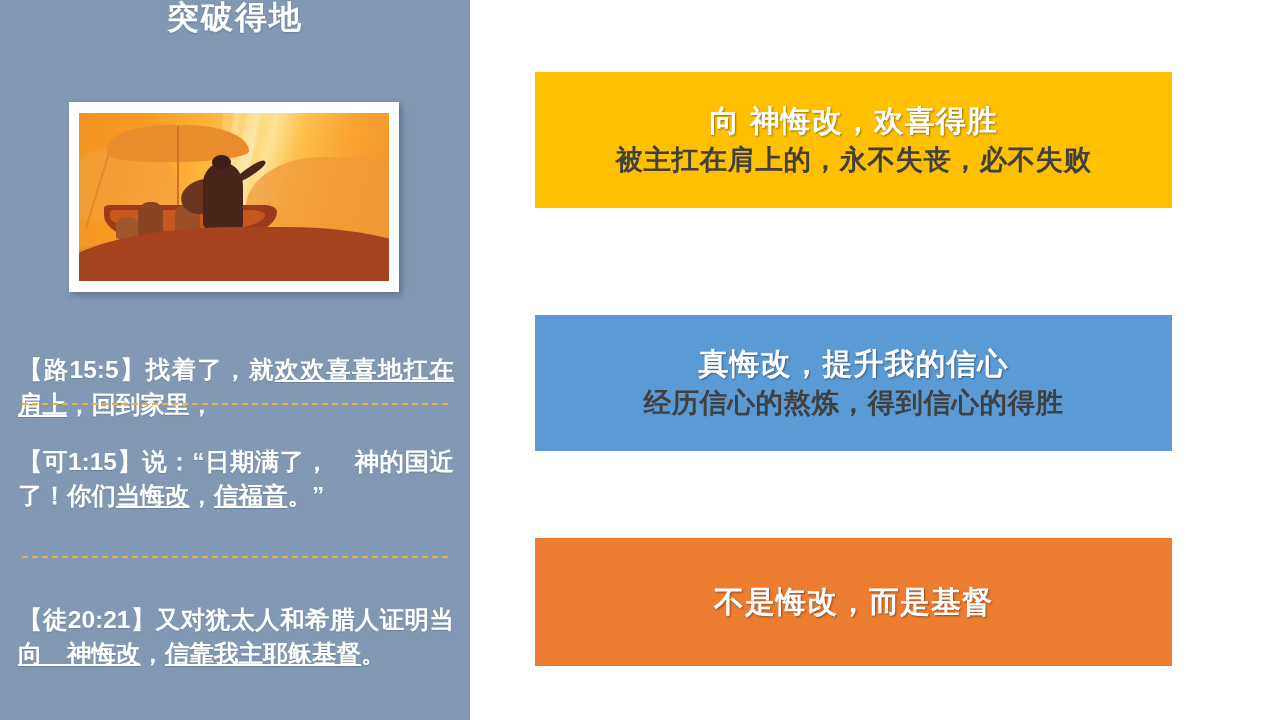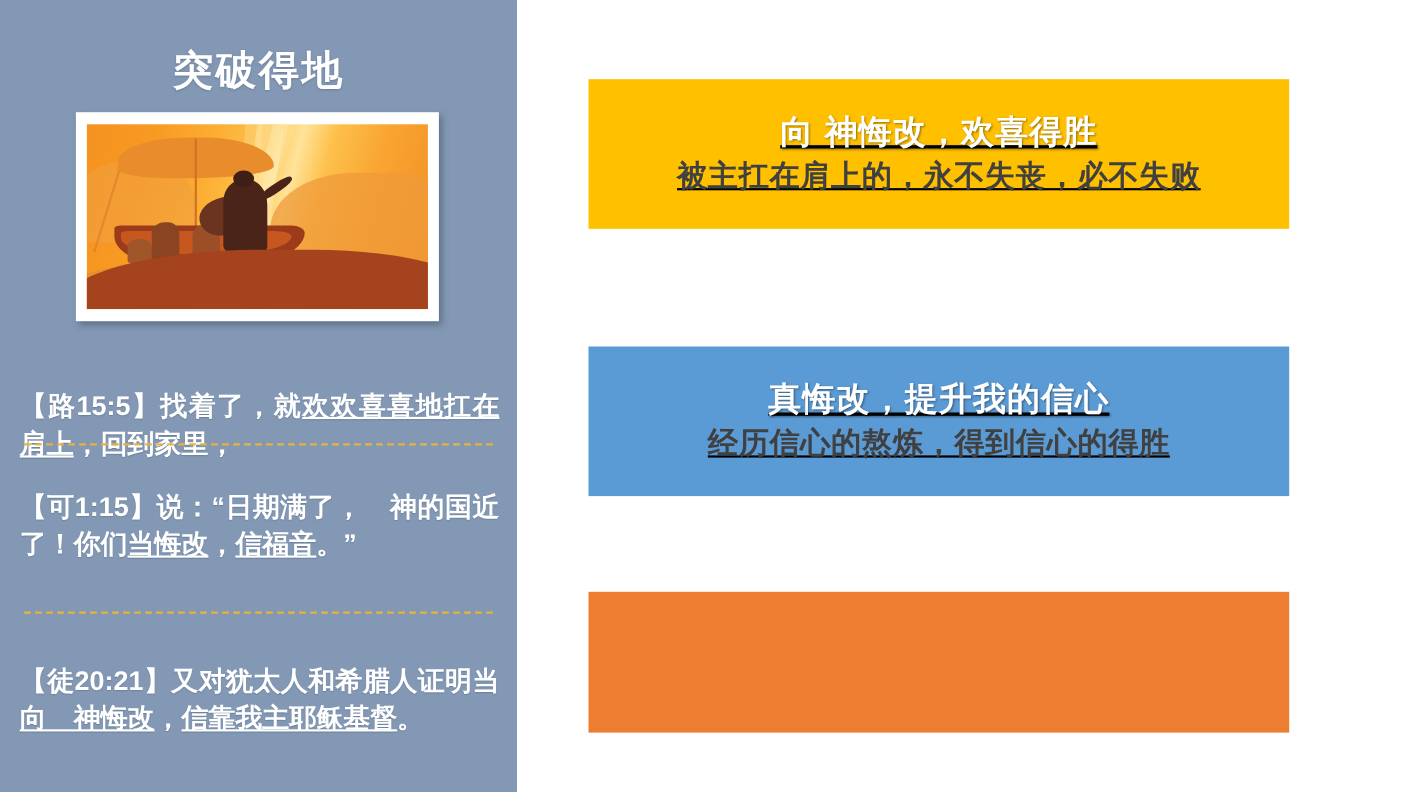--- a/index.html
+++ b/index.html
@@ -23,25 +23,24 @@
     width: 470px;
     height: 720px;
     background: #8398b4;
     box-sizing: border-box;
     overflow: hidden;
   }
 
   #slide-title {
     text-align: center;
     color: #ffffff;
-    font-size: 37px;
+    font-size: 32px;
     font-weight: bold;
     letter-spacing: 2px;
     margin: 0;
-    padding-top: 44px;
     line-height: 1.1;
     text-shadow: 0 1px 2px rgba(60,75,95,0.35);
   }
 
   #illustration-frame {
     position: absolute;
     left: 69px;
     top: 102px;
     width: 330px;
     height: 190px;
@@ -277,21 +276,20 @@
     position: absolute;
     left: 535px;
     width: 637px;
     box-sizing: border-box;
     text-align: center;
     padding: 0;
     display: flex;
     flex-direction: column;
     justify-content: center;
     align-items: center;
-    text-decoration: underline;
   }
   .banner .headline {
     font-size: 30px;
     font-weight: bold;
     color: #ffffff;
     letter-spacing: 1px;
     line-height: 1.12;
     text-shadow: 1px 1px 2px rgba(0,0,0,0.40);
     margin: 0;
   }
@@ -367,13 +365,14 @@
   <div class="headline">向 神悔改，欢喜得胜</div>
   <div class="subline">被主扛在肩上的，永不失丧，必不失败</div>
 </div>
 
 <div class="banner" id="banner-blue">
   <div class="headline">真悔改，提升我的信心</div>
   <div class="subline">经历信心的熬炼，得到信心的得胜</div>
 </div>
 
 <div class="banner" id="banner-orange">
+  <div class="headline">不是悔改，而是基督</div>
 </div>
 
 </body></html>

